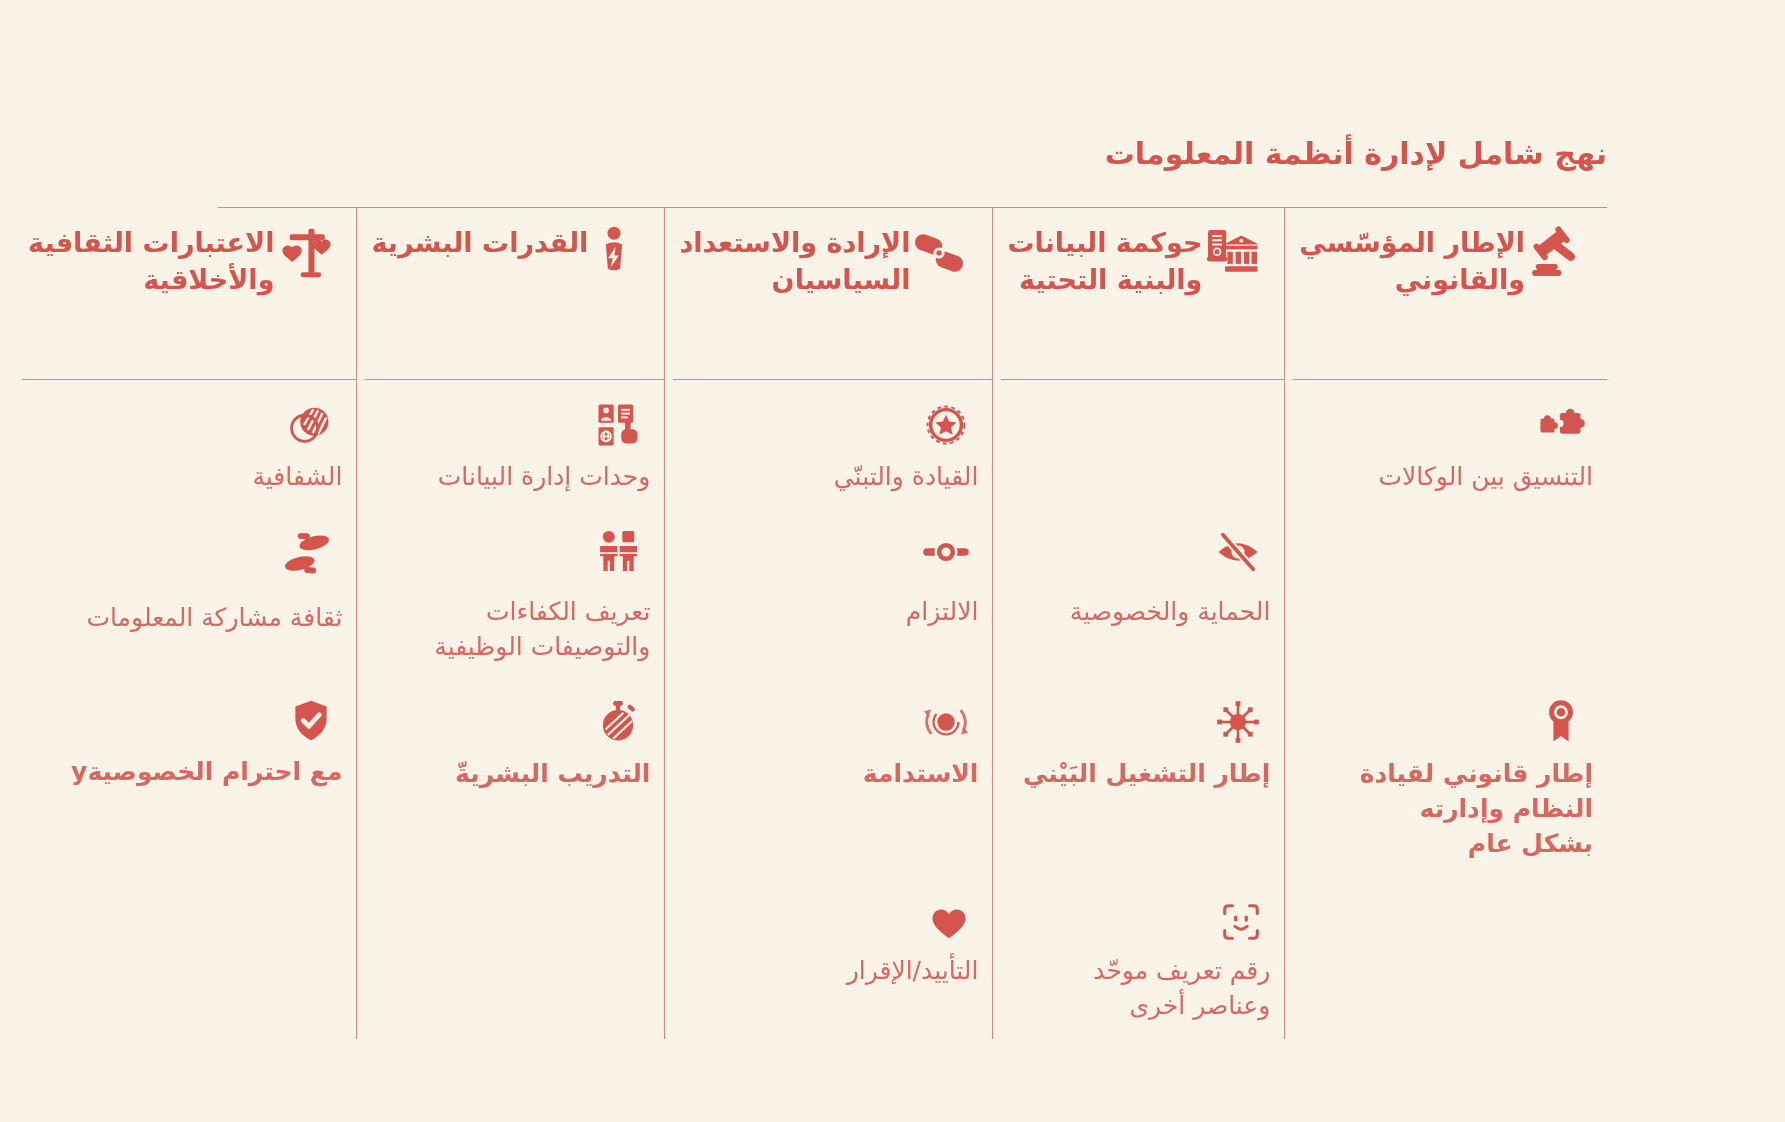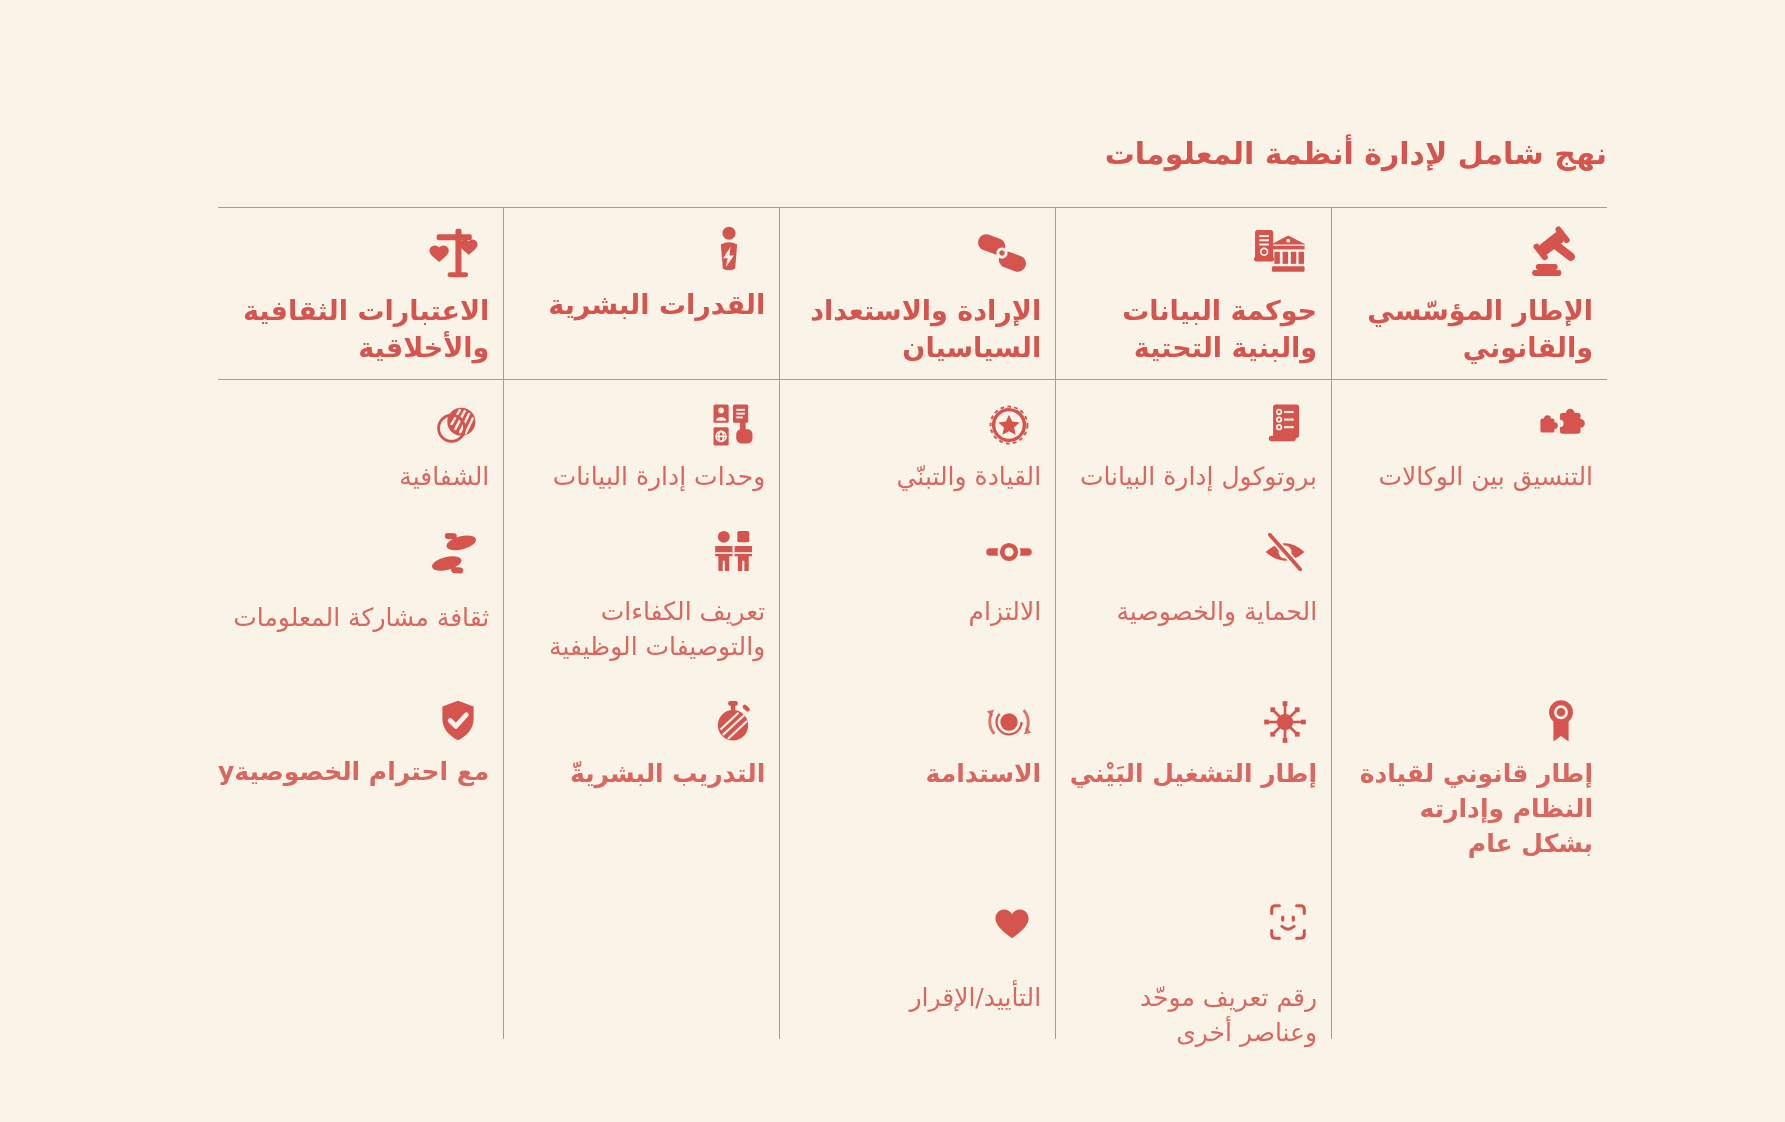--- a/index.html
+++ b/index.html
@@ -12,41 +12,41 @@
   .content{position:absolute;top:135px;right:178px;width:1389px;}
   .page-title{
     font-size:30px;font-weight:bold;color:#d5544d;
     line-height:38px;margin:0 0 34px 0;text-align:right;
   }
   .table{
     display:grid;grid-template-columns:repeat(5,1fr);
     border-top:1px solid #db857c;
   }
   .col{border-left:none;}
-  .col:not(:last-child){border-left:1px solid #db857c;}
+  .col:not(:last-child){border-left:1px solid #db857c;padding-left:8px;}
   .col-header{
     height:172px;box-sizing:border-box;
     border-bottom:1px solid #db857c;
     padding:16px 14px 0 6px;
-    display:flex;flex-direction:column;align-items:flex-start;
+    display:flex;align-items:flex-start;
   }
   .col-header .icon{margin:0 10px 10px 0;}
   .col-title{
     font-size:27px;font-weight:bold;color:#d5544d;
     line-height:37px;white-space:pre;text-align:right;
   }
   .items{
     display:grid;grid-template-rows:127px 170px 203px 140px;
     padding-top:19px;
   }
   .cell{
     padding:0 14px 0 0;
     display:flex;flex-direction:column;align-items:flex-start;
   }
-  .row-1{grid-row:1;} .row-2{grid-row:2;gap:8px;} .row-3{grid-row:3;font-weight:bold;} .row-4{grid-row:4;gap:27px;}
+  .row-1{grid-row:1;} .row-2{grid-row:2;gap:8px;} .row-3{grid-row:3;font-weight:bold;} .row-4{grid-row:4;}
   .cell .icon{margin:0 6px 8px 0;}
   .item-label{
     font-size:25px;color:#d9665f;line-height:35px;
     white-space:pre;text-align:right;
   }
   .icon{display:block;color:#d5544d;}
   .icon svg{display:block;}
 </style>
 </head>
 <body>
@@ -126,39 +126,20 @@
                   <rect x="41" y="23" width="4.5" height="10"></rect>
                   <rect x="19" y="35" width="27" height="4.5" rx="1"></rect>
                   <circle cx="32.5" cy="13.8" r="1.6" fill="#faf4e8"></circle>
                 </g>
               </svg>
             </span>
             <div class="col-title">حوكمة البيانات
 والبنية التحتية</div>
           </div>
           <div class="items">
-            <div class="cell row-1">
-              <span class="icon">
-                <svg width="52" height="52" viewBox="0 0 48 48">
-                  <rect x="13" y="5" width="24" height="31" rx="2.5" fill="currentColor"></rect>
-                  <rect x="9" y="34" width="25" height="5" rx="2.5" fill="currentColor"></rect>
-                  <g stroke="#faf4e8" stroke-width="2">
-                    <line x1="23" y1="12" x2="32" y2="12"></line>
-                    <line x1="23" y1="19" x2="32" y2="19"></line>
-                    <line x1="23" y1="26" x2="32" y2="26"></line>
-                  </g>
-                  <g fill="none" stroke="#faf4e8" stroke-width="1.6">
-                    <circle cx="18.5" cy="12" r="2.1"></circle>
-                    <circle cx="18.5" cy="19" r="2.1"></circle>
-                    <circle cx="18.5" cy="26" r="2.1"></circle>
-                  </g>
-                </svg>
-              </span>
-              <div class="item-label">بروتوكول إدارة البيانات</div>
-            </div>
             <div class="cell row-2">
               <span class="icon">
                 <svg width="52" height="52" viewBox="0 0 48 48">
                   <path d="M6 24 q18 -16 36 0 q-18 16 -36 0 z" fill="currentColor"></path>
                   <circle cx="24" cy="24" r="6" fill="#faf4e8"></circle>
                   <circle cx="24" cy="24" r="3" fill="currentColor"></circle>
                   <line x1="10" y1="8" x2="38" y2="40" stroke="#faf4e8" stroke-width="7"></line>
                   <line x1="10" y1="8" x2="38" y2="40" stroke="currentColor" stroke-width="3.4" stroke-linecap="round"></line>
                 </svg>
               </span>

